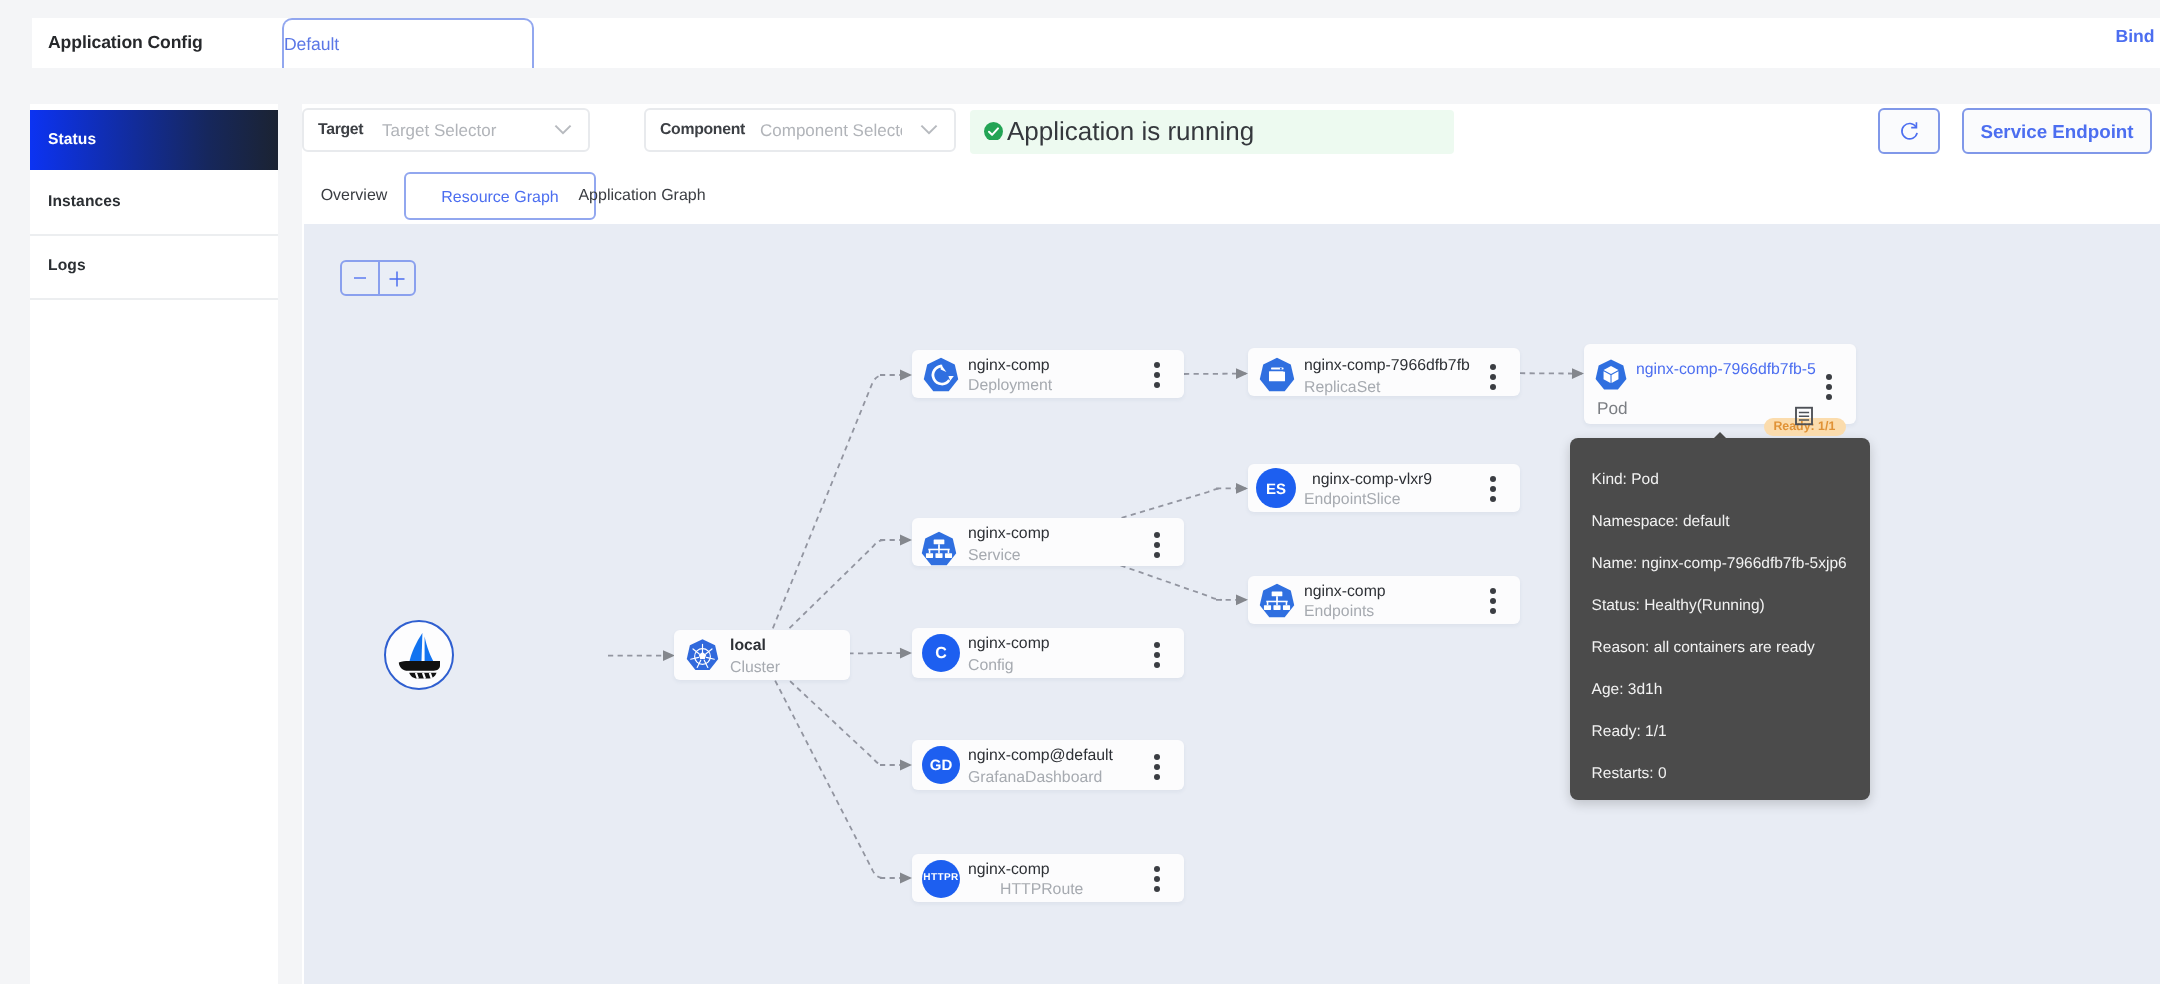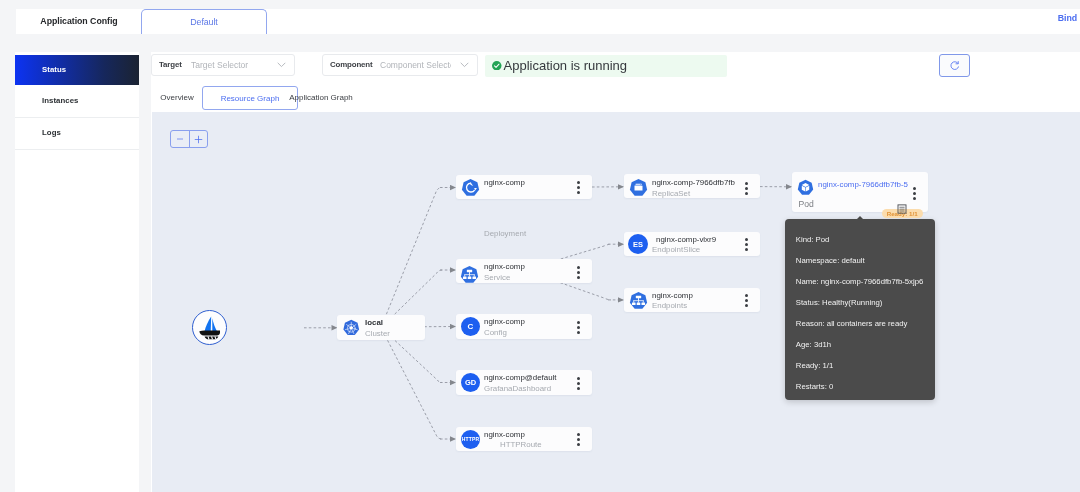--- a/index.html
+++ b/index.html
@@ -3,31 +3,31 @@
 <meta charset="utf-8">
 <title>KubeVela Application Status</title>
 <style>
   html,body{margin:0;padding:0;}
   body{width:1080px;height:492px;overflow:hidden;background:#f4f5f7;
        font-family:"Liberation Sans",sans-serif;-webkit-font-smoothing:antialiased;}
   #root{position:relative;width:1080px;height:492px;}
 
   
   .topbar{position:absolute;left:16px;top:9px;width:1064px;height:25px;background:#fff;}
-  .tab{position:absolute;top:0;height:25px;line-height:25px;text-align:center;
+  .tab{position:absolute;top:0;height:25px;line-height:25px;
        font-size:8.8px;font-weight:bold;color:#26282b;box-sizing:border-box;letter-spacing:-0.05px;}
   .tab.app-config{left:8px;width:110px;}
   .tab.active{left:125px;width:126px;color:#5b77e6;font-weight:normal;
       border:1px solid #92a7ef;border-bottom:none;border-radius:5px 5px 0 0;background:#fff;}
   .bind-env{position:absolute;left:1041.8px;top:4px;font-size:8.8px;font-weight:bold;color:#4c6ef0;
       white-space:nowrap;letter-spacing:-0.05px;}
 
   
   .sidebar{position:absolute;left:15px;top:52px;width:124px;height:440px;background:#fff;}
-  .side-item{position:absolute;left:0;width:124px;padding-left:27px;font-size:7.8px;
+  .side-item{position:absolute;left:0;width:124px;padding-left:9px;font-size:7.8px;
       font-weight:bold;color:#2b2f33;box-sizing:border-box;letter-spacing:0.05px;}
   .side-item.active{background:linear-gradient(90deg,#0c33f2 0%,#16275c 72%,#1b2332 100%);color:#fff;}
   .side-div{position:absolute;left:0;width:124px;height:1px;background:#eceef0;}
 
   
   .main{position:absolute;left:151px;top:52px;width:929px;height:440px;background:#fff;}
 
   .selbox{position:absolute;top:2px;height:22px;border:1px solid #e8eaed;border-radius:3px;
       background:#fff;box-sizing:border-box;}
   .selbox .lab{position:absolute;left:7px;top:0;line-height:20px;font-size:7.9px;font-weight:bold;color:#3c3f44;letter-spacing:-0.15px;}
@@ -126,20 +126,21 @@
       <span class="txt">Application is running</span>
     </div>
 
     <div class="btn-outline" style="left:788px;width:31px;">
       <svg style="margin-top:5px;" width="11" height="11" viewBox="0 0 16 16">
         <path d="M13.2 5.2 A5.6 5.6 0 1 0 13.9 9.4" fill="none" stroke="#4c6ef0" stroke-width="1.2"></path>
         <path d="M13.4 1.6 L13.4 5.5 L9.6 5.5" fill="none" stroke="#4c6ef0" stroke-width="1.2"></path>
       </svg>
     </div>
 
+    <div class="btn-outline" style="left:830px;width:95px;">Service Endpoint</div>
 
     <div class="subtab" style="left:5px;width:42px;">Overview</div>
     <div class="subtab sel" style="left:51px;width:96px;">Resource Graph</div>
     <div class="subtab" style="left:126px;width:88px;">Application Graph</div>
 
     <div class="canvas">
       <div class="zoomctl">
         <div class="zb">
           <svg width="8" height="8" viewBox="0 0 12 12">
             <path d="M1.5 6 L10.5 6" stroke="#4c6ef0" stroke-width="1"></path>
@@ -210,21 +211,21 @@
       <div class="node" style="left:304px;top:63px;width:136px;height:24px;">
         <span class="kicon" style="left:5px;top:3px;">
           <svg width="19" height="19" viewBox="0 0 64 64">
             <path d="M32 3 L55.2 14.2 L61 39.3 L45 59.5 L19 59.5 L3 39.3 L8.8 14.2 Z" fill="#2f6fe0"></path>
             <path d="M34 17.2 A15 15 0 1 0 46 40.5" fill="none" stroke="#fff" stroke-width="4.6"></path>
             <path d="M31.5 13.6 L31.5 22.6 L41.0 26.8 Z" fill="#fff"></path>
             <path d="M44.4 33.6 L53.6 33.6 L47.6 41.8 Z" fill="#fff"></path>
           </svg>
         </span>
         <span class="nm" style="left:28px;top:2.5px;">nginx-comp</span>
-        <span class="kd" style="left:28px;top:13px;margin-top:41px;">Deployment</span>
+        <span class="kd" style="left:28px;top:13px;">Deployment</span>
         <span class="dots" style="left:121px;top:6px;">
           <i></i>
             <i></i>
             <i></i>
         </span>
       </div>
 
       <div class="node" style="left:304px;top:146.7px;width:136px;height:24.6px;">
         <span class="kicon" style="left:4.2px;top:6.5px;">
           <svg width="19" height="19" viewBox="0 0 64 64">

